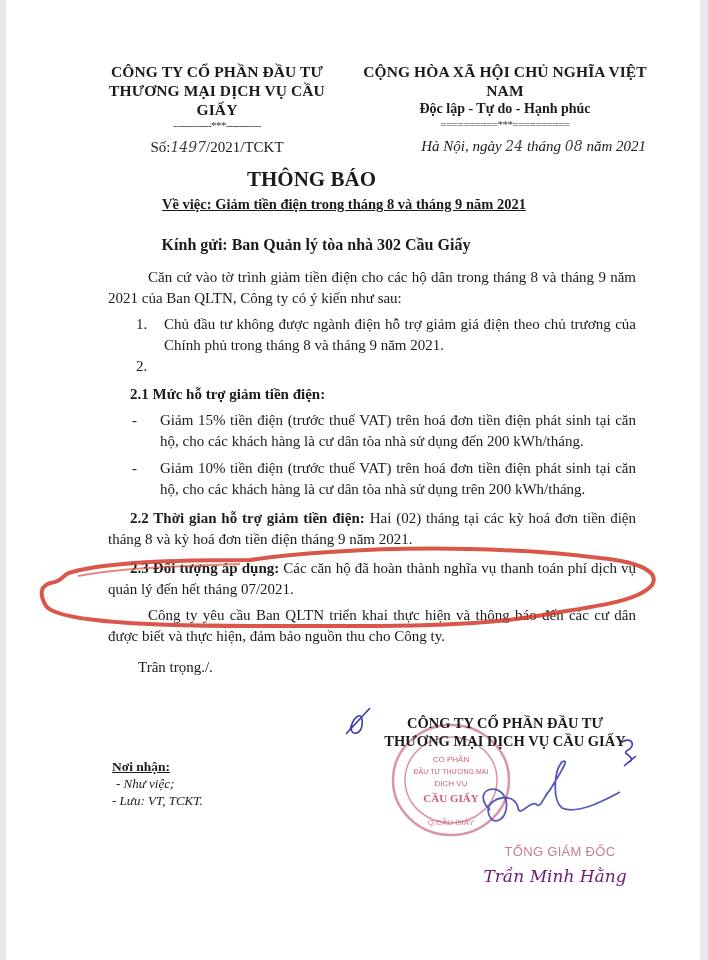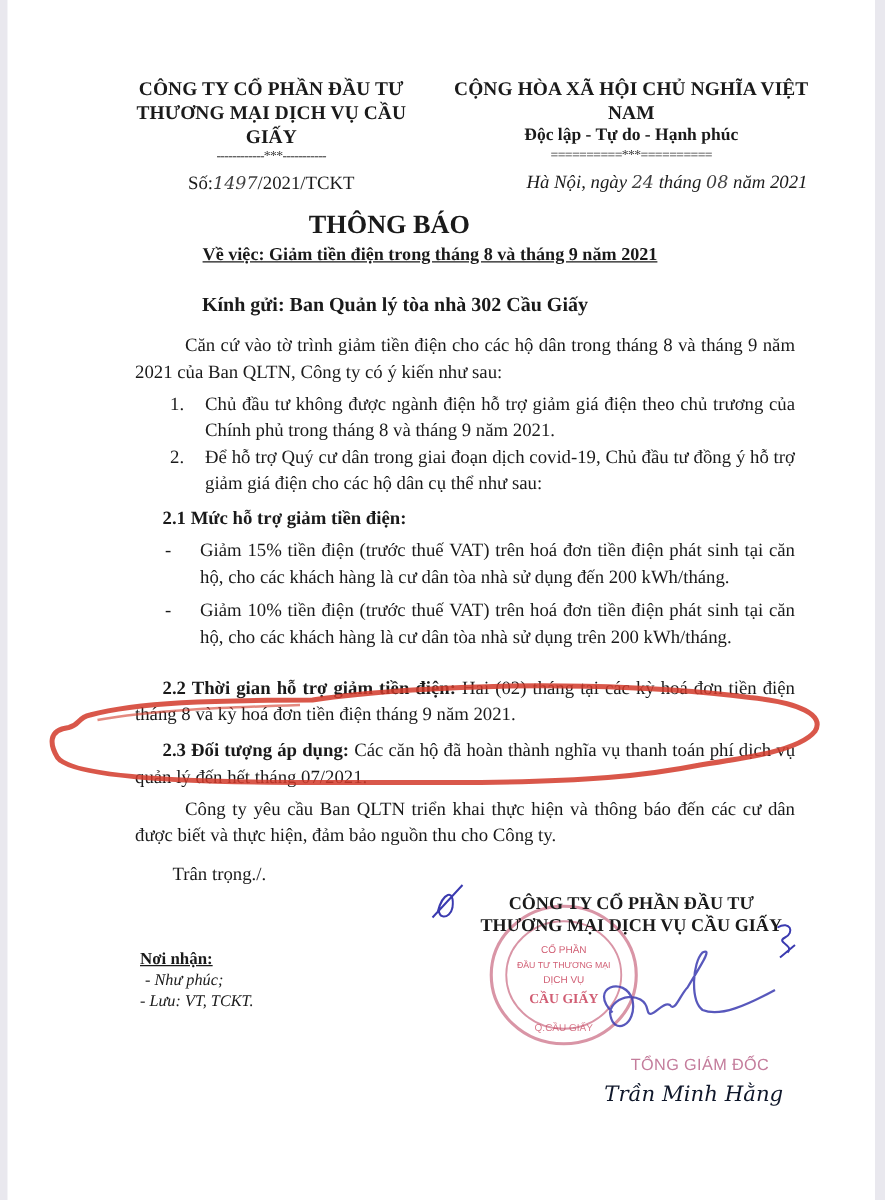--- a/index.html
+++ b/index.html
@@ -29,21 +29,21 @@
   .body-text { left:108px; width:528px; font-size:15px; line-height:21px; text-align:justify; }
   .indent { text-indent:40px; }
   .list-item { display:flex; }
   .list-num { width:28px; flex:none; }
   .list-body { flex:1; text-align:justify; }
   .b { font-weight:bold; }
   .red-loop { position:absolute; left:0; top:0; pointer-events:none; }
   .sig-block { left:355px; top:714px; width:300px; text-align:center; font-weight:bold; font-size:14.5px; line-height:18px; }
   .stamp { position:absolute; left:390px; top:722px; width:122px; height:116px; }
   .role { left:480px; top:844px; width:160px; text-align:center; color:#c47d9c; font-family:"Liberation Sans", sans-serif; font-size:13px; letter-spacing:0.3px; }
-  .director { left:455px; top:866px; width:200px; text-align:center; color:#0f172a; font-family:"DejaVu Serif", serif; font-style:italic; font-size:17px; }
+  .director { left:455px; top:866px; width:200px; text-align:center; color:#701a75; font-family:"DejaVu Serif", serif; font-style:italic; font-size:17px; }
   .receivers { left:112px; top:758px; font-size:13px; line-height:17px; }
   .receivers .h { font-weight:bold; text-decoration:underline; font-size:13.5px; }
   .receivers .i { font-style:italic; }
 </style>
 </head>
 <body>
 
 <div class="page"></div>
 
 <div class="abs hdr-left">
@@ -73,51 +73,50 @@
 <div class="abs recipient">Kính gửi: Ban Quản lý tòa nhà 302 Cầu Giấy</div>
 
 <div class="abs body-text" style="top:267px;">
   <div class="indent">Căn cứ vào tờ trình giảm tiền điện cho các hộ dân trong tháng 8 và tháng 9 năm 2021 của Ban QLTN, Công ty có ý kiến như sau:</div>
   <div class="list-item" style="margin-top:5px; padding-left:28px;">
     <span class="list-num">1.</span>
     <span class="list-body">Chủ đầu tư không được ngành điện hỗ trợ giảm giá điện theo chủ trương của Chính phủ trong tháng 8 và tháng 9 năm 2021.</span>
   </div>
   <div class="list-item" style="padding-left:28px;">
     <span class="list-num">2.</span>
-    <span class="list-body">Để hỗ trợ Quý cư dân trong giai đoạn dịch covid-19, Chủ đầu tư đồng ý hỗ trợ giảm giá điện cho các hộ dân cụ thể như sau:</span>
   </div>
   <div class="b" style="margin-top:7px; padding-left:22px;">2.1 Mức hỗ trợ giảm tiền điện:</div>
   <div class="list-item" style="margin-top:5px; padding-left:24px;">
     <span class="list-num" style="width:28px;">-</span>
     <span class="list-body">Giảm 15% tiền điện (trước thuế VAT) trên hoá đơn tiền điện phát sinh tại căn hộ, cho các khách hàng là cư dân tòa nhà sử dụng đến 200 kWh/tháng.</span>
   </div>
   <div class="list-item" style="margin-top:6px; padding-left:24px;">
     <span class="list-num" style="width:28px;">-</span>
     <span class="list-body">Giảm 10% tiền điện (trước thuế VAT) trên hoá đơn tiền điện phát sinh tại căn hộ, cho các khách hàng là cư dân tòa nhà sử dụng trên 200 kWh/tháng.</span>
   </div>
-  <div class="indent" style="margin-top:20px; text-indent:22px;font-family:Liberation Serif, serif;">
+  <div class="indent" style="margin-top:8px; text-indent:22px;font-family:Liberation Serif, serif;">
     <span class="b">2.2 Thời gian hỗ trợ giảm tiền điện:</span>
     <span>Hai (02) tháng tại các kỳ hoá đơn tiền điện tháng 8 và kỳ hoá đơn tiền điện tháng 9 năm 2021.</span>
   </div>
   <div class="indent" style="margin-top:8px; text-indent:22px;">
     <span class="b">2.3 Đối tượng áp dụng:</span>
     <span>Các căn hộ đã hoàn thành nghĩa vụ thanh toán phí dịch vụ quản lý đến hết tháng 07/2021.</span>
   </div>
   <div class="indent" style="margin-top:5px;">Công ty yêu cầu Ban QLTN triển khai thực hiện và thông báo đến các cư dân được biết và thực hiện, đảm bảo nguồn thu cho Công ty.</div>
   <div style="margin-top:10px; padding-left:30px;">Trân trọng./.</div>
 </div>
 
 <svg class="red-loop" width="708" height="960" viewBox="0 0 708 960">
   <path d="M250 560 C 170 560, 110 562, 72 572 C 62 574, 64 580, 55 582 C 38 584, 40 596, 46 606 C 56 620, 130 626, 250 626 L 360 626 C 470 626, 520 620, 560 612 C 600 606, 640 600, 652 585 C 660 572, 640 562, 600 558 C 520 548, 420 546, 330 552 C 300 554, 270 557, 250 560 Z" fill="none" stroke="#d23a2a" stroke-width="4" stroke-linecap="round" opacity="0.85"></path>
   <path d="M240 564 C 180 566, 120 568, 78 576" fill="none" stroke="#d23a2a" stroke-width="2" opacity="0.6"></path>
 </svg>
 
 <div class="abs receivers">
   <div class="h">Nơi nhận:</div>
-  <div class="i" style="padding-left:4px;">- Như phúc;</div>
+  <div class="i" style="padding-left:4px;">- Như việc;</div>
   <div class="i">- Lưu: VT, TCKT.</div>
 </div>
 
 <svg class="stamp" viewBox="0 0 122 116">
   <ellipse cx="61" cy="58" rx="58" ry="55" fill="none" stroke="#d07a90" stroke-width="2.5" opacity="0.8"></ellipse>
   <ellipse cx="61" cy="58" rx="46" ry="43" fill="none" stroke="#d07a90" stroke-width="1.5" opacity="0.8"></ellipse>
   <text x="61" y="40" text-anchor="middle" font-family="Liberation Sans, sans-serif" font-size="8" fill="#c9435c" opacity="0.85">CỔ PHẦN</text>
   <text x="61" y="52" text-anchor="middle" font-family="Liberation Sans, sans-serif" font-size="7" fill="#c9435c" opacity="0.85">ĐẦU TƯ THƯƠNG MẠI</text>
   <text x="61" y="64" text-anchor="middle" font-family="Liberation Sans, sans-serif" font-size="8" fill="#c9435c" opacity="0.85">DỊCH VỤ</text>
   <text x="61" y="80" text-anchor="middle" font-family="Liberation Serif, serif" font-weight="bold" font-size="11" fill="#c9435c" opacity="0.85">CẦU GIẤY</text>

